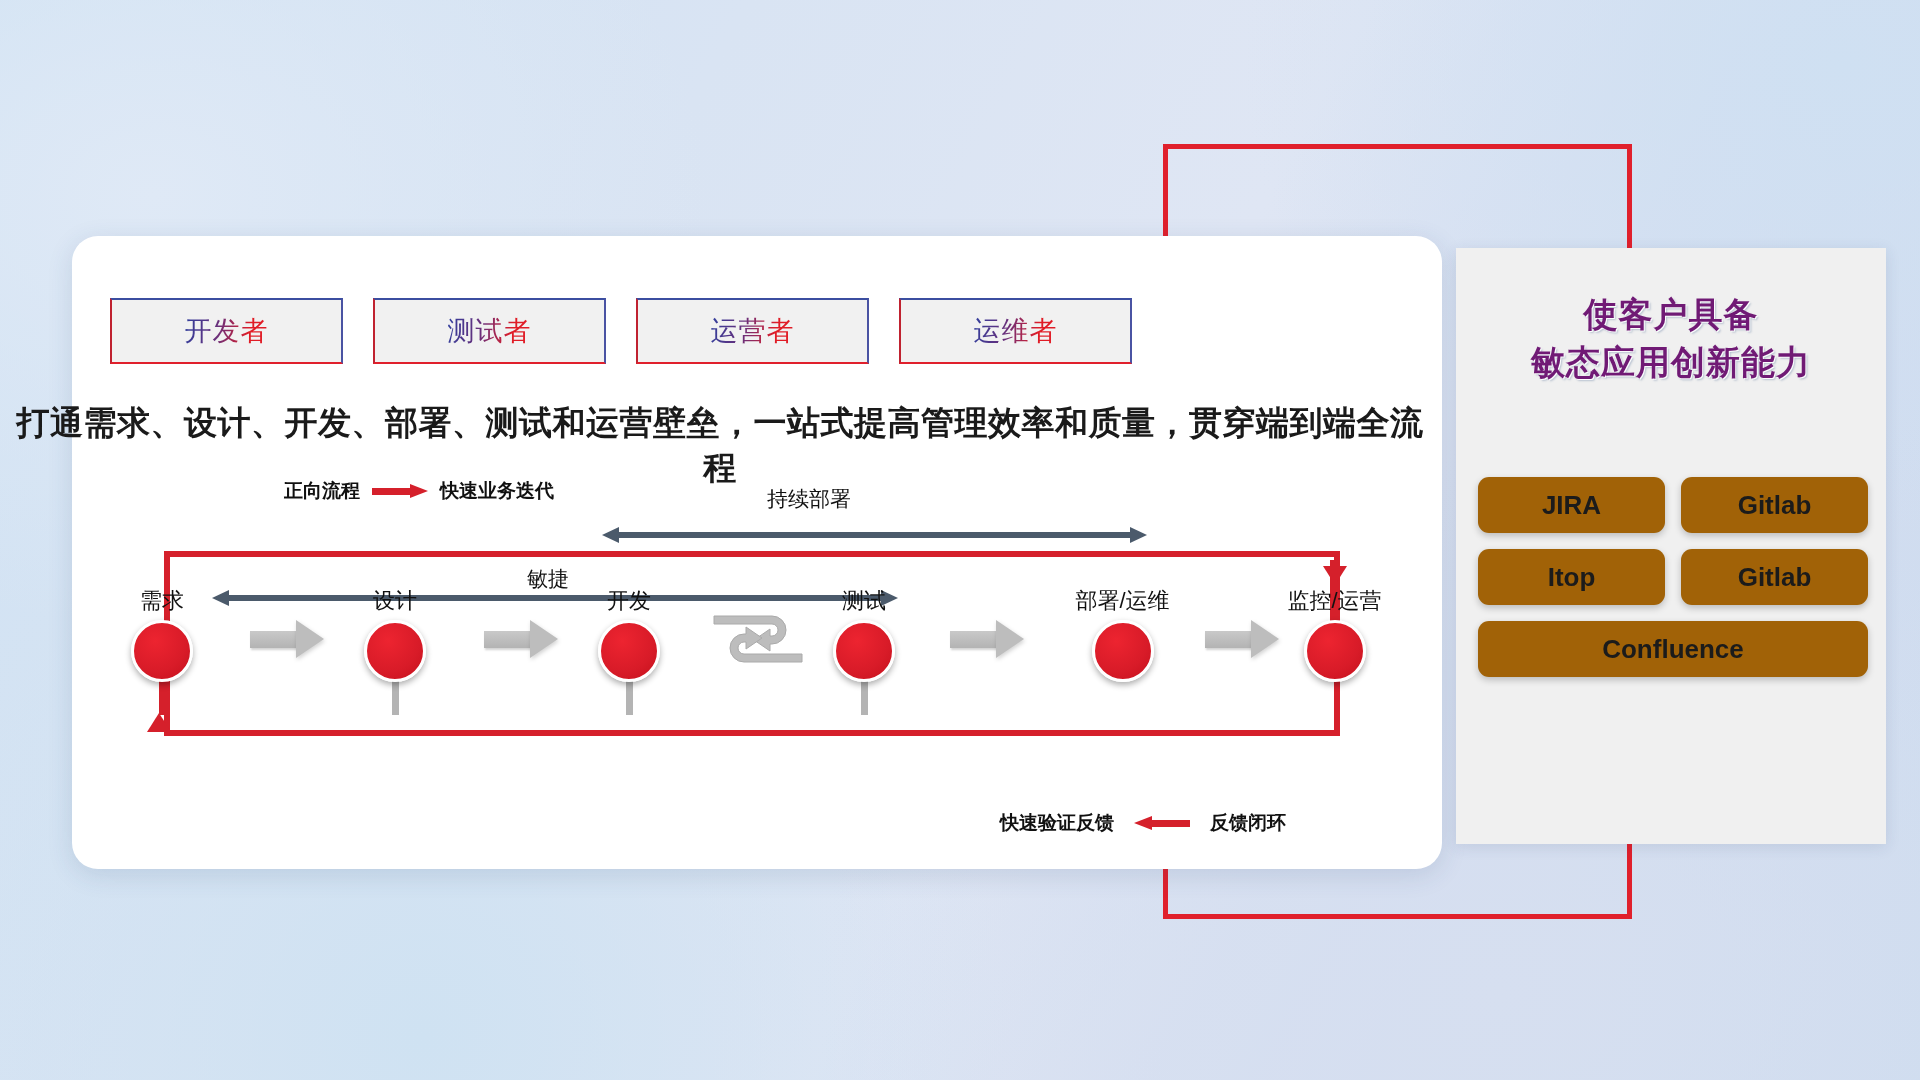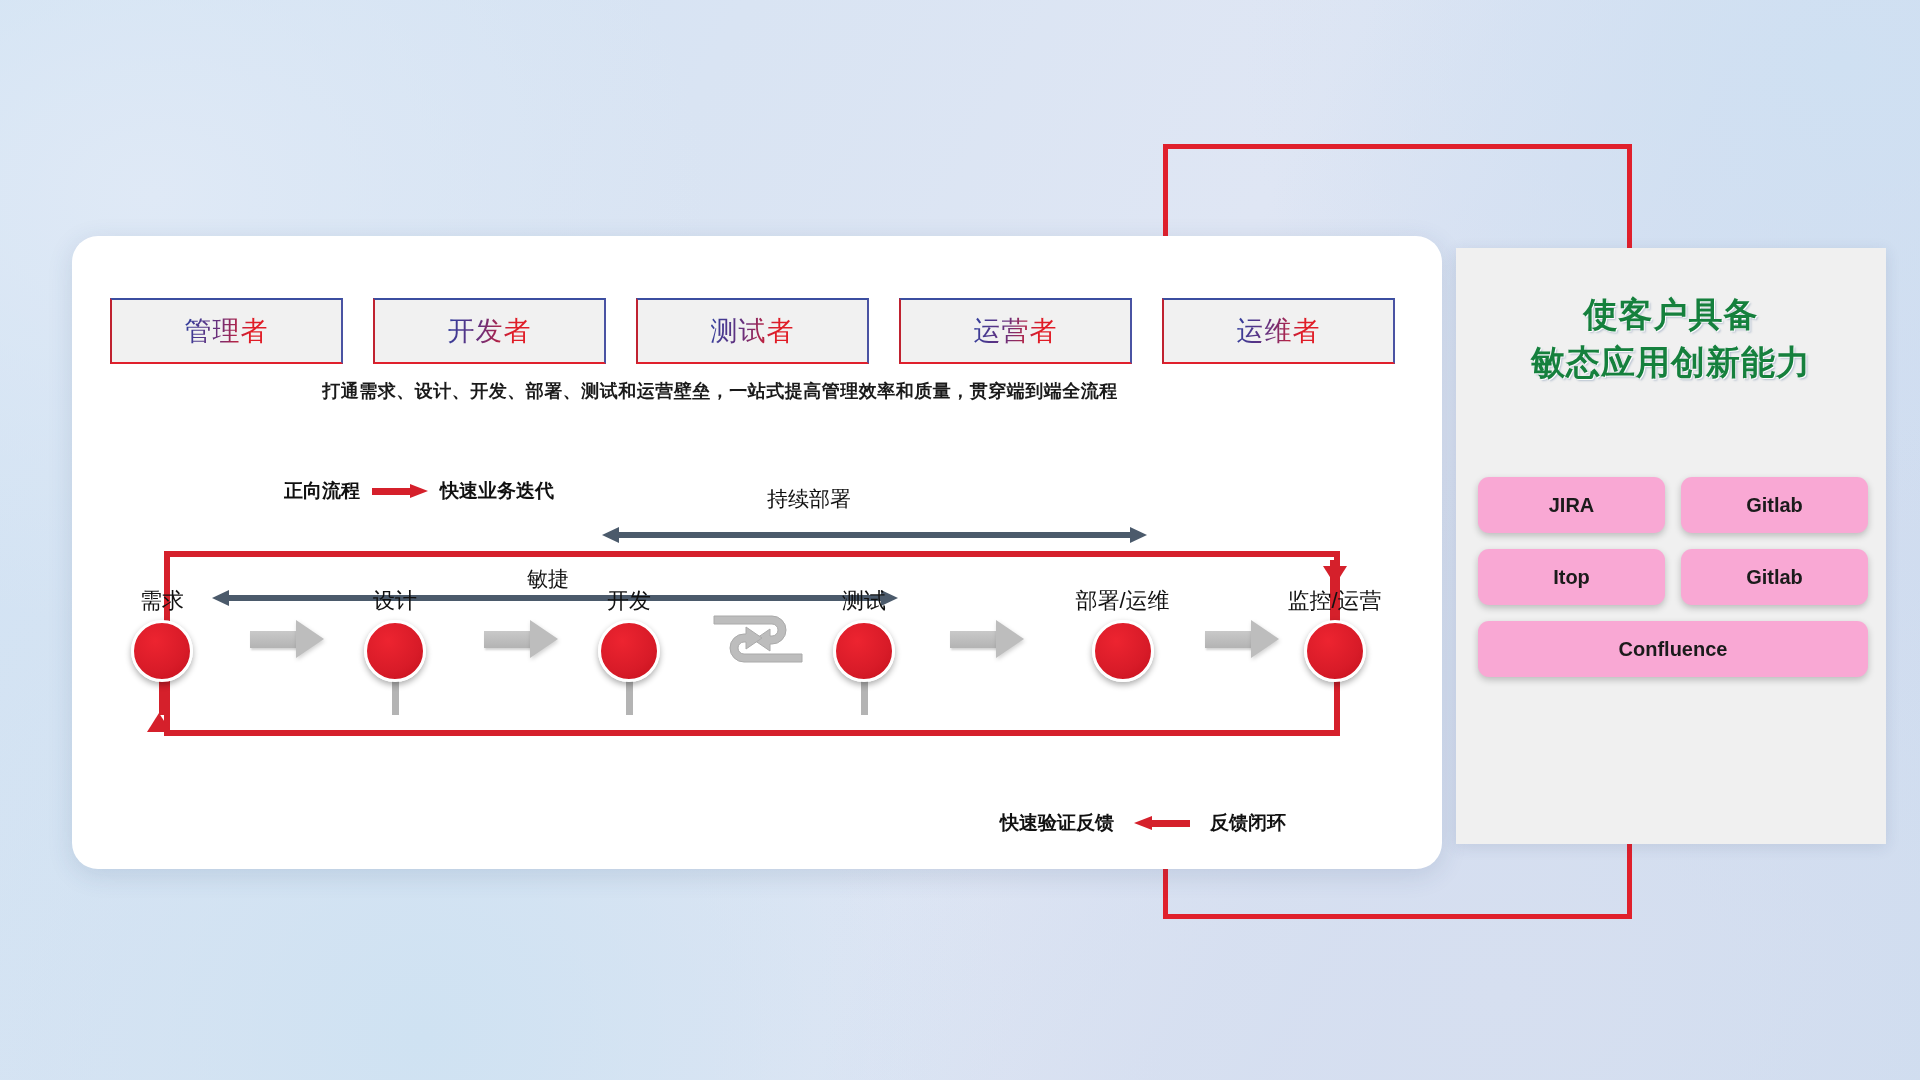--- a/index.html
+++ b/index.html
@@ -40,22 +40,22 @@
   }
   .role span{
     font-size:27px;font-weight:500;letter-spacing:1px;
     background:linear-gradient(100deg,#2f3f9e 0%,#6b2f7a 40%,#e01c26 75%,#e01c26 100%);
     -webkit-background-clip:text;background-clip:text;color:transparent;
     -webkit-text-fill-color:transparent;
   }
 
   
   .desc{
-    position:absolute;left:0;top:379px;width:1440px;text-align:center;
-    font-size:18px;font-weight:700;color:#1a1a1a;letter-spacing:.5px;
+    position:absolute;left:0;top:401px;width:1440px;text-align:center;
+    font-size:33px;font-weight:700;color:#1a1a1a;letter-spacing:.5px;
     font-family:"Liberation Sans","DejaVu Sans",sans-serif;
   }
 
   
   .legend-fwd{
     position:absolute;left:284px;top:478px;display:flex;align-items:center;gap:12px;
   }
   .legend-fwd .t{font-size:19px;font-weight:700;color:#111;}
   .arrow-red{position:relative;width:56px;height:14px;}
   .arrow-red .shaft{position:absolute;left:0;top:4px;width:38px;height:7px;background:#d5202b;}
@@ -123,50 +123,47 @@
   .legend-fb{position:absolute;left:1000px;top:810px;display:flex;align-items:center;gap:20px;}
   .legend-fb .t{font-size:19px;font-weight:700;color:#111;}
 
   
   .panel{
     position:absolute;left:1456px;top:248px;width:430px;height:596px;
     background:#f0f0f0;box-shadow:0 3px 14px rgba(40,60,100,.12);
   }
   .panel-title{
     position:absolute;left:1456px;top:290px;width:430px;text-align:center;
-    color:#15803d;font-weight:700;line-height:1.42;font-size:34px;
+    color:#701a75;font-weight:700;line-height:1.42;font-size:34px;
     text-shadow:1px 1px 0 rgba(255,255,255,.95), 2px 2px 2px rgba(80,110,150,.35);
     letter-spacing:1px;
   }
   .panel-title .l2{font-size:34px;display:block;}
   .badges{
     position:absolute;left:1478px;top:477px;width:390px;
     display:flex;flex-wrap:wrap;gap:16px 16px;
   }
   .badge{
-    background:#f9a8d4;border-radius:11px;height:56px;
+    background:#a16207;border-radius:11px;height:56px;
     display:flex;align-items:center;justify-content:center;
-    font-size:20px;font-weight:700;color:#1b1b1b;
+    font-size:26px;font-weight:700;color:#1b1b1b;
     box-shadow:0 3px 7px rgba(0,0,0,.22);width:187px;
   }
   .badge.wide{width:390px;}
 </style>
 </head>
 <body>
 
 <div class="stage">
 
   <div class="bracket"></div>
 
   <div class="card"></div>
 
   <div class="roles">
-    <div class="role">
-      <span>管理者</span>
-    </div>
     <div class="role">
       <span>开发者</span>
     </div>
     <div class="role">
       <span>测试者</span>
     </div>
     <div class="role">
       <span>运营者</span>
     </div>
     <div class="role">

